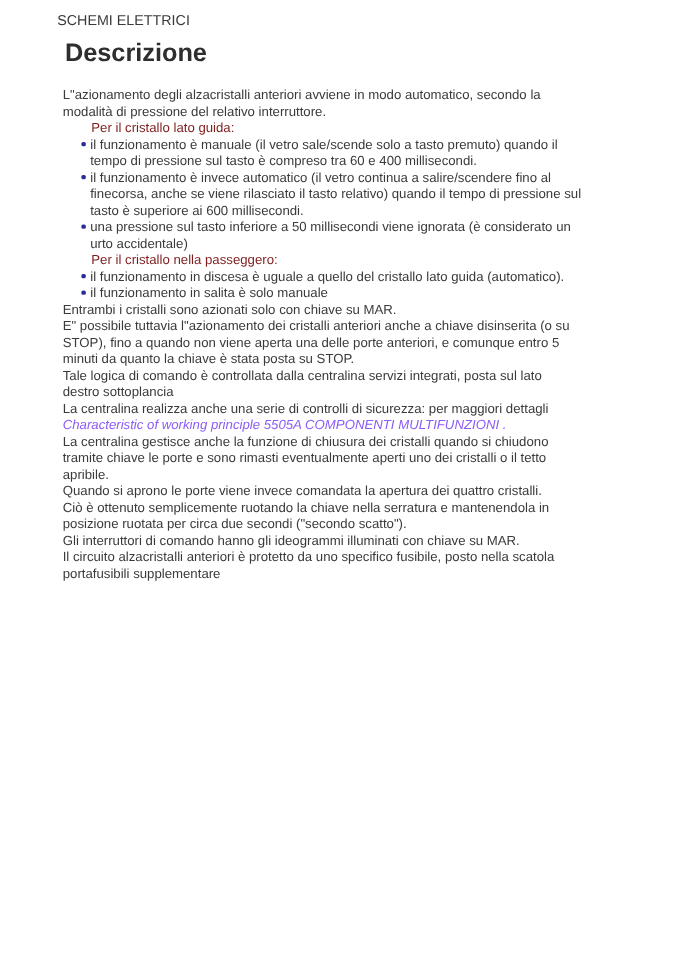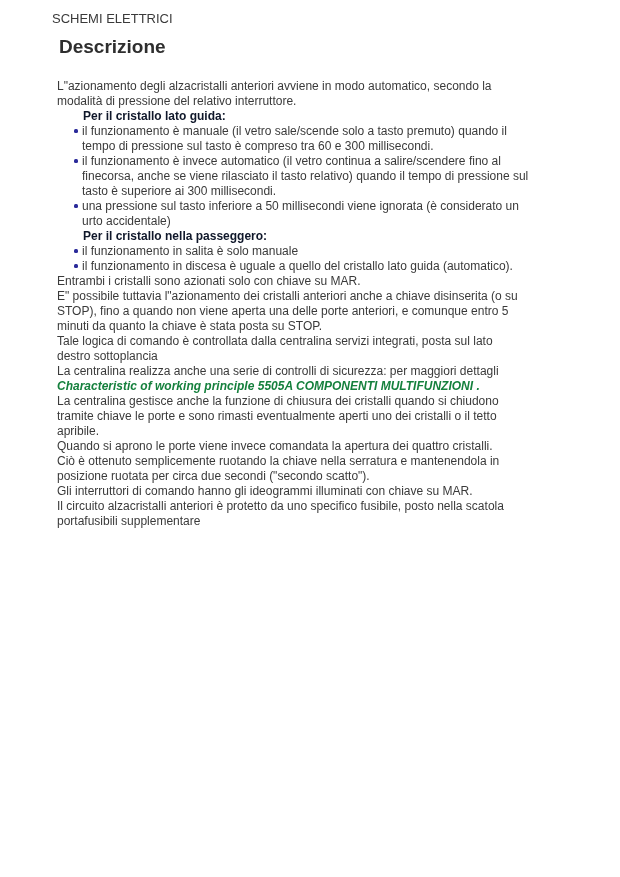--- a/index.html
+++ b/index.html
@@ -17,77 +17,77 @@
   .doc-header {
     position: absolute;
     left: 52px; top: 11px;
     font-size: 13px;
     line-height: 15px;
     color: #3a3a3a;
   }
   .doc-title {
     position: absolute;
     left: 59px; top: 36px;
-    font-size: 19px;
+    font-size: 23px;
     line-height: 22px;
     font-weight: bold;
     color: #2e2e2e;
   }
   .doc-body {
     position: absolute;
     left: 57px; top: 79px;
     width: 548px;
     font-size: 12px;
     line-height: 15px;
     color: #3a3a3a;
   }
   .blk { white-space: pre-line; }
   .blk.h {
-    font-weight: bold;
+    font-weight: normal;
     padding-left: 26px;
-    color: #0f172a;
+    color: #7f1d1d;
   }
   .blk.li {
     position: relative;
     padding-left: 25px;
   }
   .blk.li::before {
     content: "";
     position: absolute;
     left: 17px; top: 5px;
     width: 4px; height: 4px;
     border-radius: 1.5px;
     background: var(--bullet-color, #2a2a9a);
   }
   .blk.bi {
-    font-weight: bold;
+    font-weight: normal;
     font-style: italic;
-    color: #15803d;
+    color: #8b5cf6;
   }
 </style>
 </head>
 <body>
 
 <div class="page">
   <div class="doc-header">SCHEMI ELETTRICI</div>
   <h1 class="doc-title">Descrizione</h1>
   <div class="doc-body" id="doc-body" style="--bullet-color: #2a2a9a; color: rgb(58, 58, 58);">
       <div class="blk p">L"azionamento degli alzacristalli anteriori avviene in modo automatico, secondo la
 modalità di pressione del relativo interruttore.</div>
       <div class="blk h">Per il cristallo lato guida:</div>
       <div class="blk li">il funzionamento è manuale (il vetro sale/scende solo a tasto premuto) quando il
-tempo di pressione sul tasto è compreso tra 60 e 300 millisecondi.</div>
+tempo di pressione sul tasto è compreso tra 60 e 400 millisecondi.</div>
       <div class="blk li">il funzionamento è invece automatico (il vetro continua a salire/scendere fino al
 finecorsa, anche se viene rilasciato il tasto relativo) quando il tempo di pressione sul
-tasto è superiore ai 300 millisecondi.</div>
+tasto è superiore ai 600 millisecondi.</div>
       <div class="blk li">una pressione sul tasto inferiore a 50 millisecondi viene ignorata (è considerato un
 urto accidentale)</div>
       <div class="blk h">Per il cristallo nella passeggero:</div>
+      <div class="blk li">il funzionamento in discesa è uguale a quello del cristallo lato guida (automatico).</div>
       <div class="blk li">il funzionamento in salita è solo manuale</div>
-      <div class="blk li">il funzionamento in discesa è uguale a quello del cristallo lato guida (automatico).</div>
       <div class="blk p">Entrambi i cristalli sono azionati solo con chiave su MAR.
 E" possibile tuttavia l"azionamento dei cristalli anteriori anche a chiave disinserita (o su
 STOP), fino a quando non viene aperta una delle porte anteriori, e comunque entro 5
 minuti da quanto la chiave è stata posta su STOP.
 Tale logica di comando è controllata dalla centralina servizi integrati, posta sul lato
 destro sottoplancia
 La centralina realizza anche una serie di controlli di sicurezza: per maggiori dettagli</div>
       <div class="blk bi">Characteristic of working principle 5505A COMPONENTI MULTIFUNZIONI .</div>
       <div class="blk p">La centralina gestisce anche la funzione di chiusura dei cristalli quando si chiudono
 tramite chiave le porte e sono rimasti eventualmente aperti uno dei cristalli o il tetto

